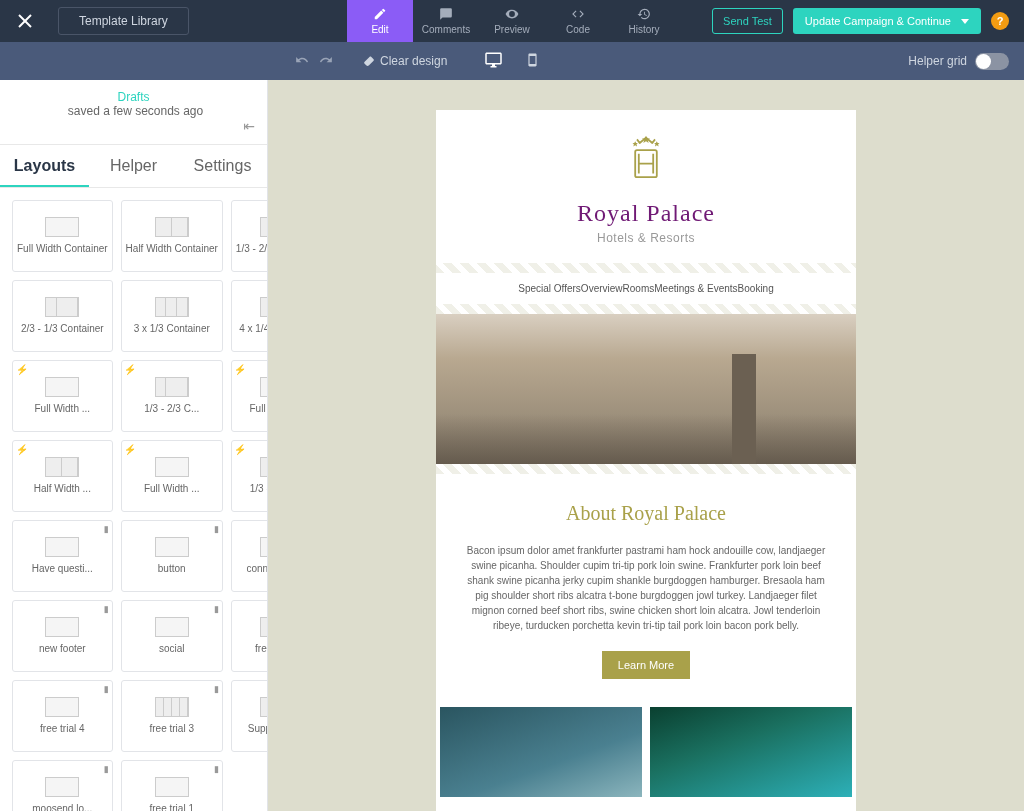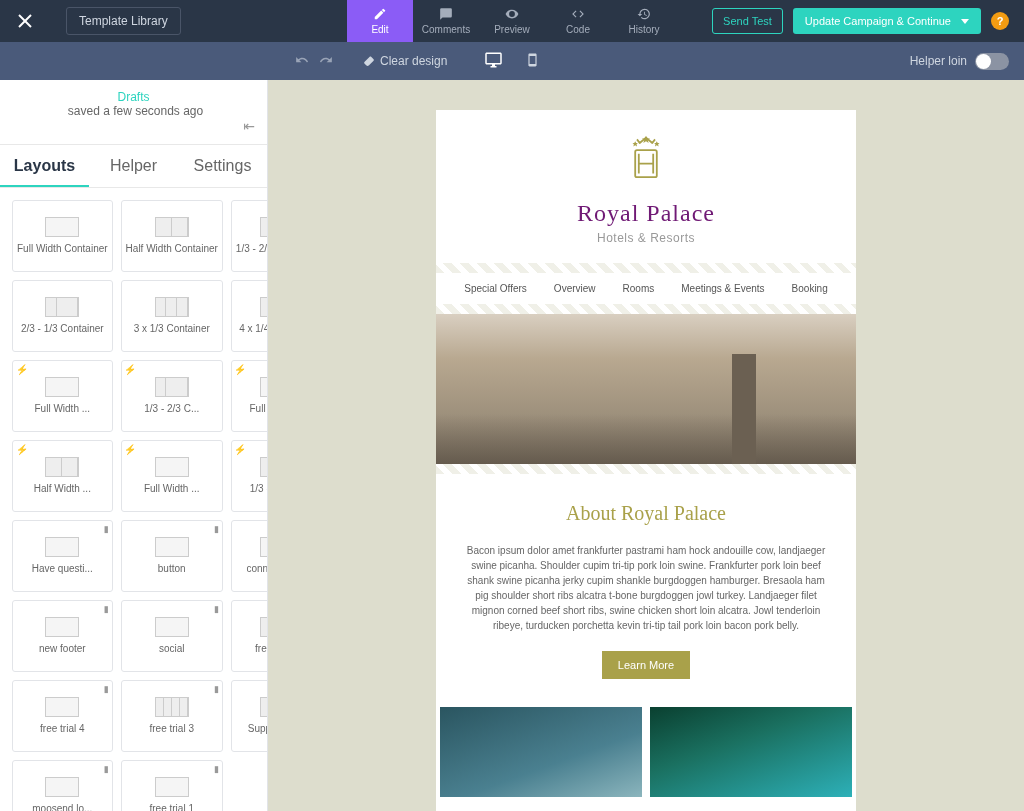--- a/index.html
+++ b/index.html
@@ -1,21 +1,21 @@
 <!DOCTYPE html>
 <html><head>
 <meta charset="utf-8">
 <style>
 * { margin: 0; padding: 0; box-sizing: border-box; font-family: -apple-system, BlinkMacSystemFont, "Segoe UI", Arial, sans-serif; }
 body { background: #ddddcd; width: 1024px; height: 811px; overflow: hidden; }
 
 .topbar { height: 42px; background: #2a3647; display: flex; align-items: center; color: #fff; font-size: 12px; }
 .topbar .close { width: 50px; display: flex; justify-content: center; align-items: center; cursor: pointer; height: 100%; }
 .topbar .close svg { width: 14px; height: 14px; }
-.template-lib { border: 1px solid #4a5568; padding: 6px 12px; border-radius: 3px; margin-left: 16px; cursor: pointer; color: #cfd6e0; }
+.template-lib { border: 1px solid #4a5568; padding: 6px 20px; border-radius: 3px; margin-left: 8px; cursor: pointer; color: #cfd6e0; }
 
 .top-tabs { display: flex; position: absolute; left: 50%; transform: translateX(-50%); top: 0; height: 42px; }
 .top-tab { width: 66px; display: flex; flex-direction: column; align-items: center; justify-content: center; gap: 3px; font-size: 10px; color: #a4adbb; cursor: pointer; }
 .top-tab.active { background: #8b5cf6; color: #fff; }
 .top-tab svg { width: 14px; height: 14px; }
 
 .top-right { margin-left: auto; display: flex; align-items: center; gap: 10px; padding-right: 15px; }
 .send-test { color: #2dd4bf; border: 1px solid #2dd4bf; padding: 6px 10px; border-radius: 3px; font-size: 11px; cursor: pointer; }
 .update-btn { background: #2dd4bf; color: #fff; padding: 7px 12px; border-radius: 3px; font-size: 11px; display: flex; align-items: center; gap: 10px; cursor: pointer; }
 .help-icon { width: 18px; height: 18px; background: #f39c12; border-radius: 50%; color: #fff; display: flex; align-items: center; justify-content: center; font-size: 11px; font-weight: bold; cursor: pointer; }
@@ -58,21 +58,21 @@
 .canvas::-webkit-scrollbar { width: 10px; }
 .canvas::-webkit-scrollbar-thumb { background: #596680; border-radius: 5px; }
 .canvas::-webkit-scrollbar-track { background: #ddddcd; }
 
 .email { width: 420px; margin: 0 auto; background: #fff; }
 .email-header { text-align: center; padding: 24px 10px 18px; }
 .logo { display: inline-block; }
 .brand-name { font-family: Georgia, serif; font-size: 24px; color: #701a75; margin-top: 8px; letter-spacing: 1px; }
 .brand-sub { font-size: 12px; color: #999; margin-top: 4px; letter-spacing: 0.5px; }
 .stripe { height: 10px; background: repeating-linear-gradient(45deg, #f0f0e8, #f0f0e8 6px, #fff 6px, #fff 12px); }
-.email-nav { display: flex; justify-content: center; gap: 27px; padding: 10px 0; font-size: 10px; color: #555; }
+.email-nav { display: flex; justify-content: center; gap: 0; padding: 10px 0; font-size: 10px; color: #555; }
 .email-nav span { cursor: pointer; }
 .hero { height: 150px; background: linear-gradient(180deg, #d9cfc1 0%, #b8a890 30%, #a39580 60%, #857a6a 100%); position: relative; overflow: hidden; }
 .hero::after { content:''; position:absolute; right: 100px; bottom: 0; width: 24px; height: 110px; background: #6b6052; }
 .hero .skyline { position:absolute; bottom:0; left:0; right:0; height: 50px; background: linear-gradient(0deg, rgba(70,60,50,0.5), transparent); }
 .about { padding: 28px 27px; text-align: center; }
 .about h2 { font-family: Georgia, serif; color: #a9a14a; font-size: 20px; font-weight: normal; margin-bottom: 18px; }
 .about p { font-size: 10px; color: #666; line-height: 1.5; }
 .learn-more { display: inline-block; margin-top: 18px; background: #a9a14a; color: #fff; padding: 8px 16px; font-size: 11px; cursor: pointer; }
 .cards { display: flex; gap: 8px; padding: 0 4px 20px; }
 .card-img { flex: 1; height: 90px; }
@@ -161,21 +161,21 @@
           <path d="M21 2H3c-1.1 0-2 .9-2 2v12c0 1.1.9 2 2 2h7v2H8v2h8v-2h-2v-2h7c1.1 0 2-.9 2-2V4c0-1.1-.9-2-2-2zm0 14H3V4h18v12z"></path>
         </svg>
     </span>
     <span>
       <svg width="14" height="18" viewBox="0 0 24 24" fill="#cfd6e0">
           <path d="M17 1.01 7 1c-1.1 0-2 .9-2 2v18c0 1.1.9 2 2 2h10c1.1 0 2-.9 2-2V3c0-1.1-.9-1.99-2-1.99zM17 19H7V5h10v14z"></path>
         </svg>
     </span>
   </div>
   <div class="helper-grid">
-    <span>Helper loin</span>
+    <span>Helper grid</span>
     <div class="toggle"></div>
   </div>
 </div>
 
 <div class="main">
   <div class="sidebar">
     <div class="drafts-row">
       <span class="drafts">Drafts</span>
       <span class="saved">saved a few seconds ago</span>
       <span class="collapse">⇤</span>

